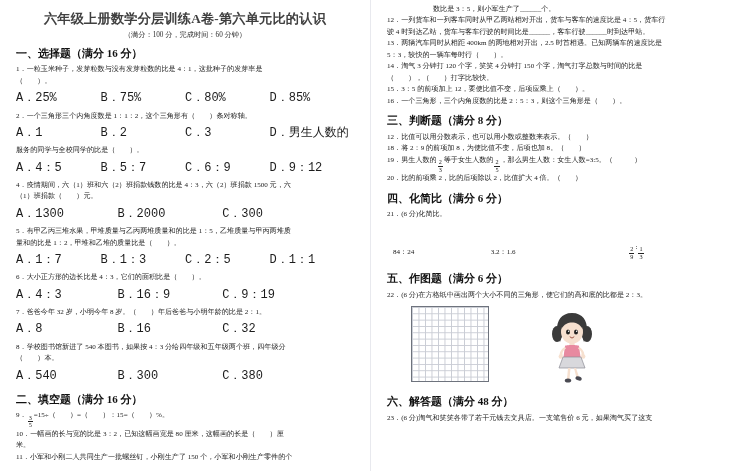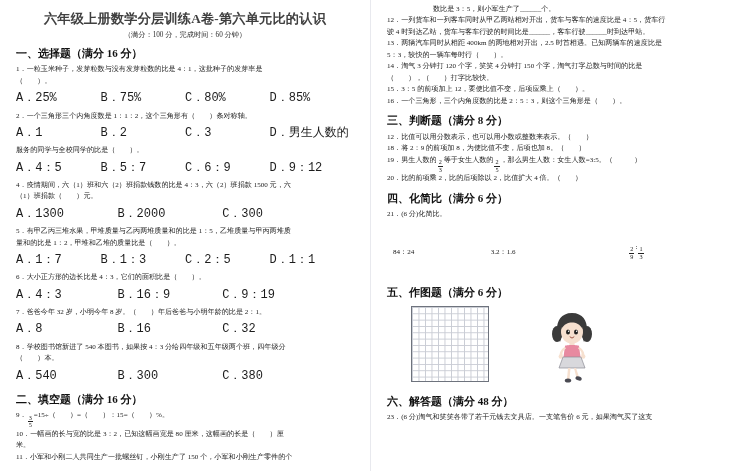--- a/index.html
+++ b/index.html
@@ -252,21 +252,22 @@
       <span class="it">3.2：1.6</span>
       <span class="it third"><span class="frac">
             <span class="num">2</span>
             <span class="den">9</span>
           </span><span>:</span><span class="frac">
             <span class="num">1</span>
             <span class="den">3</span>
           </span></span>
     </div>
 
-    <div class="section-head" style="margin-top:24px;">五、作图题（满分 6 分）</div>
+    <div class="section-head" style="margin-top:10px;">五、作图题（满分 6 分）</div>
+    <div class="q">22．(6 分)在方格纸中画出两个大小不同的三角形，使它们的高和底的比都是 2：3。</div>
 
     <div class="fig-area">
       <div class="grid"></div>
       <div class="girl">
         <svg width="46" height="74" viewBox="0 0 46 74" xmlns="http://www.w3.org/2000/svg">
 
           <path d="M23 3 C12 3 8 11 8 19 C8 25 9 29 11 32 L13 26 C13 20 16 16 23 16 C30 16 33 20 33 26 L35 32 C37 29 38 25 38 19 C38 11 34 3 23 3 Z" fill="#3a3a3a"></path>
 
           <ellipse cx="8" cy="24" rx="5" ry="8" fill="#3a3a3a"></ellipse>
           <ellipse cx="38" cy="24" rx="5" ry="8" fill="#3a3a3a"></ellipse>

